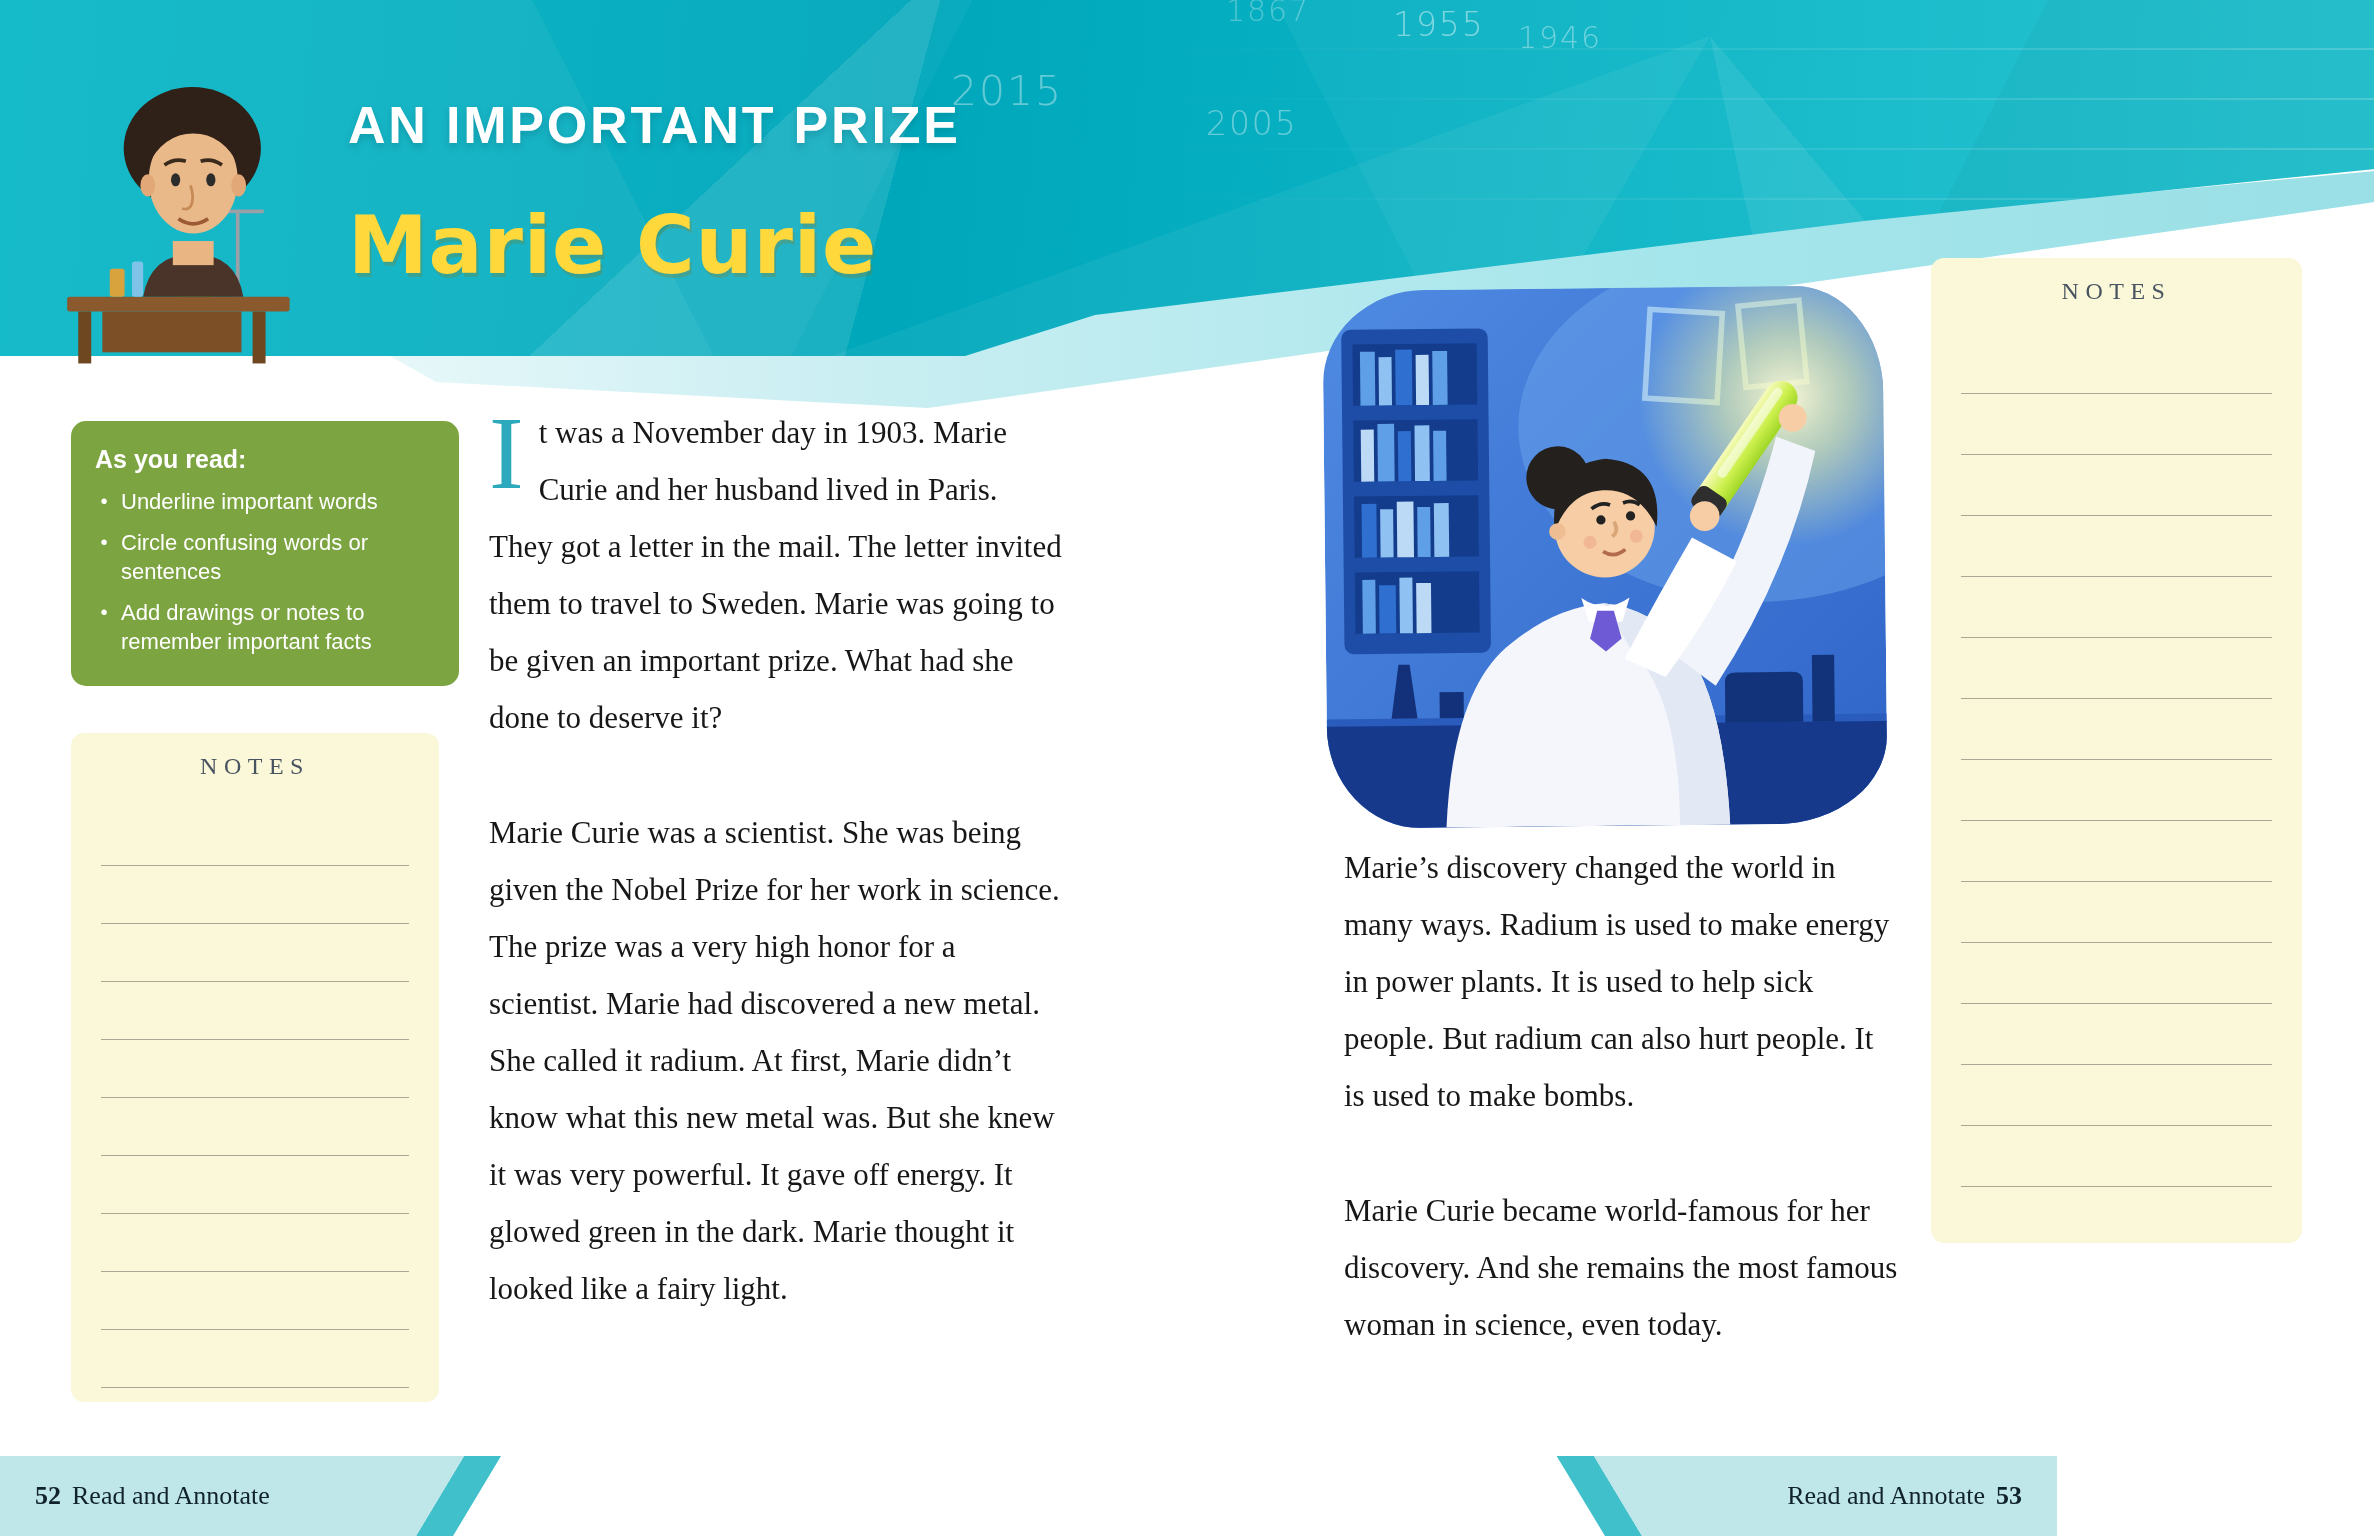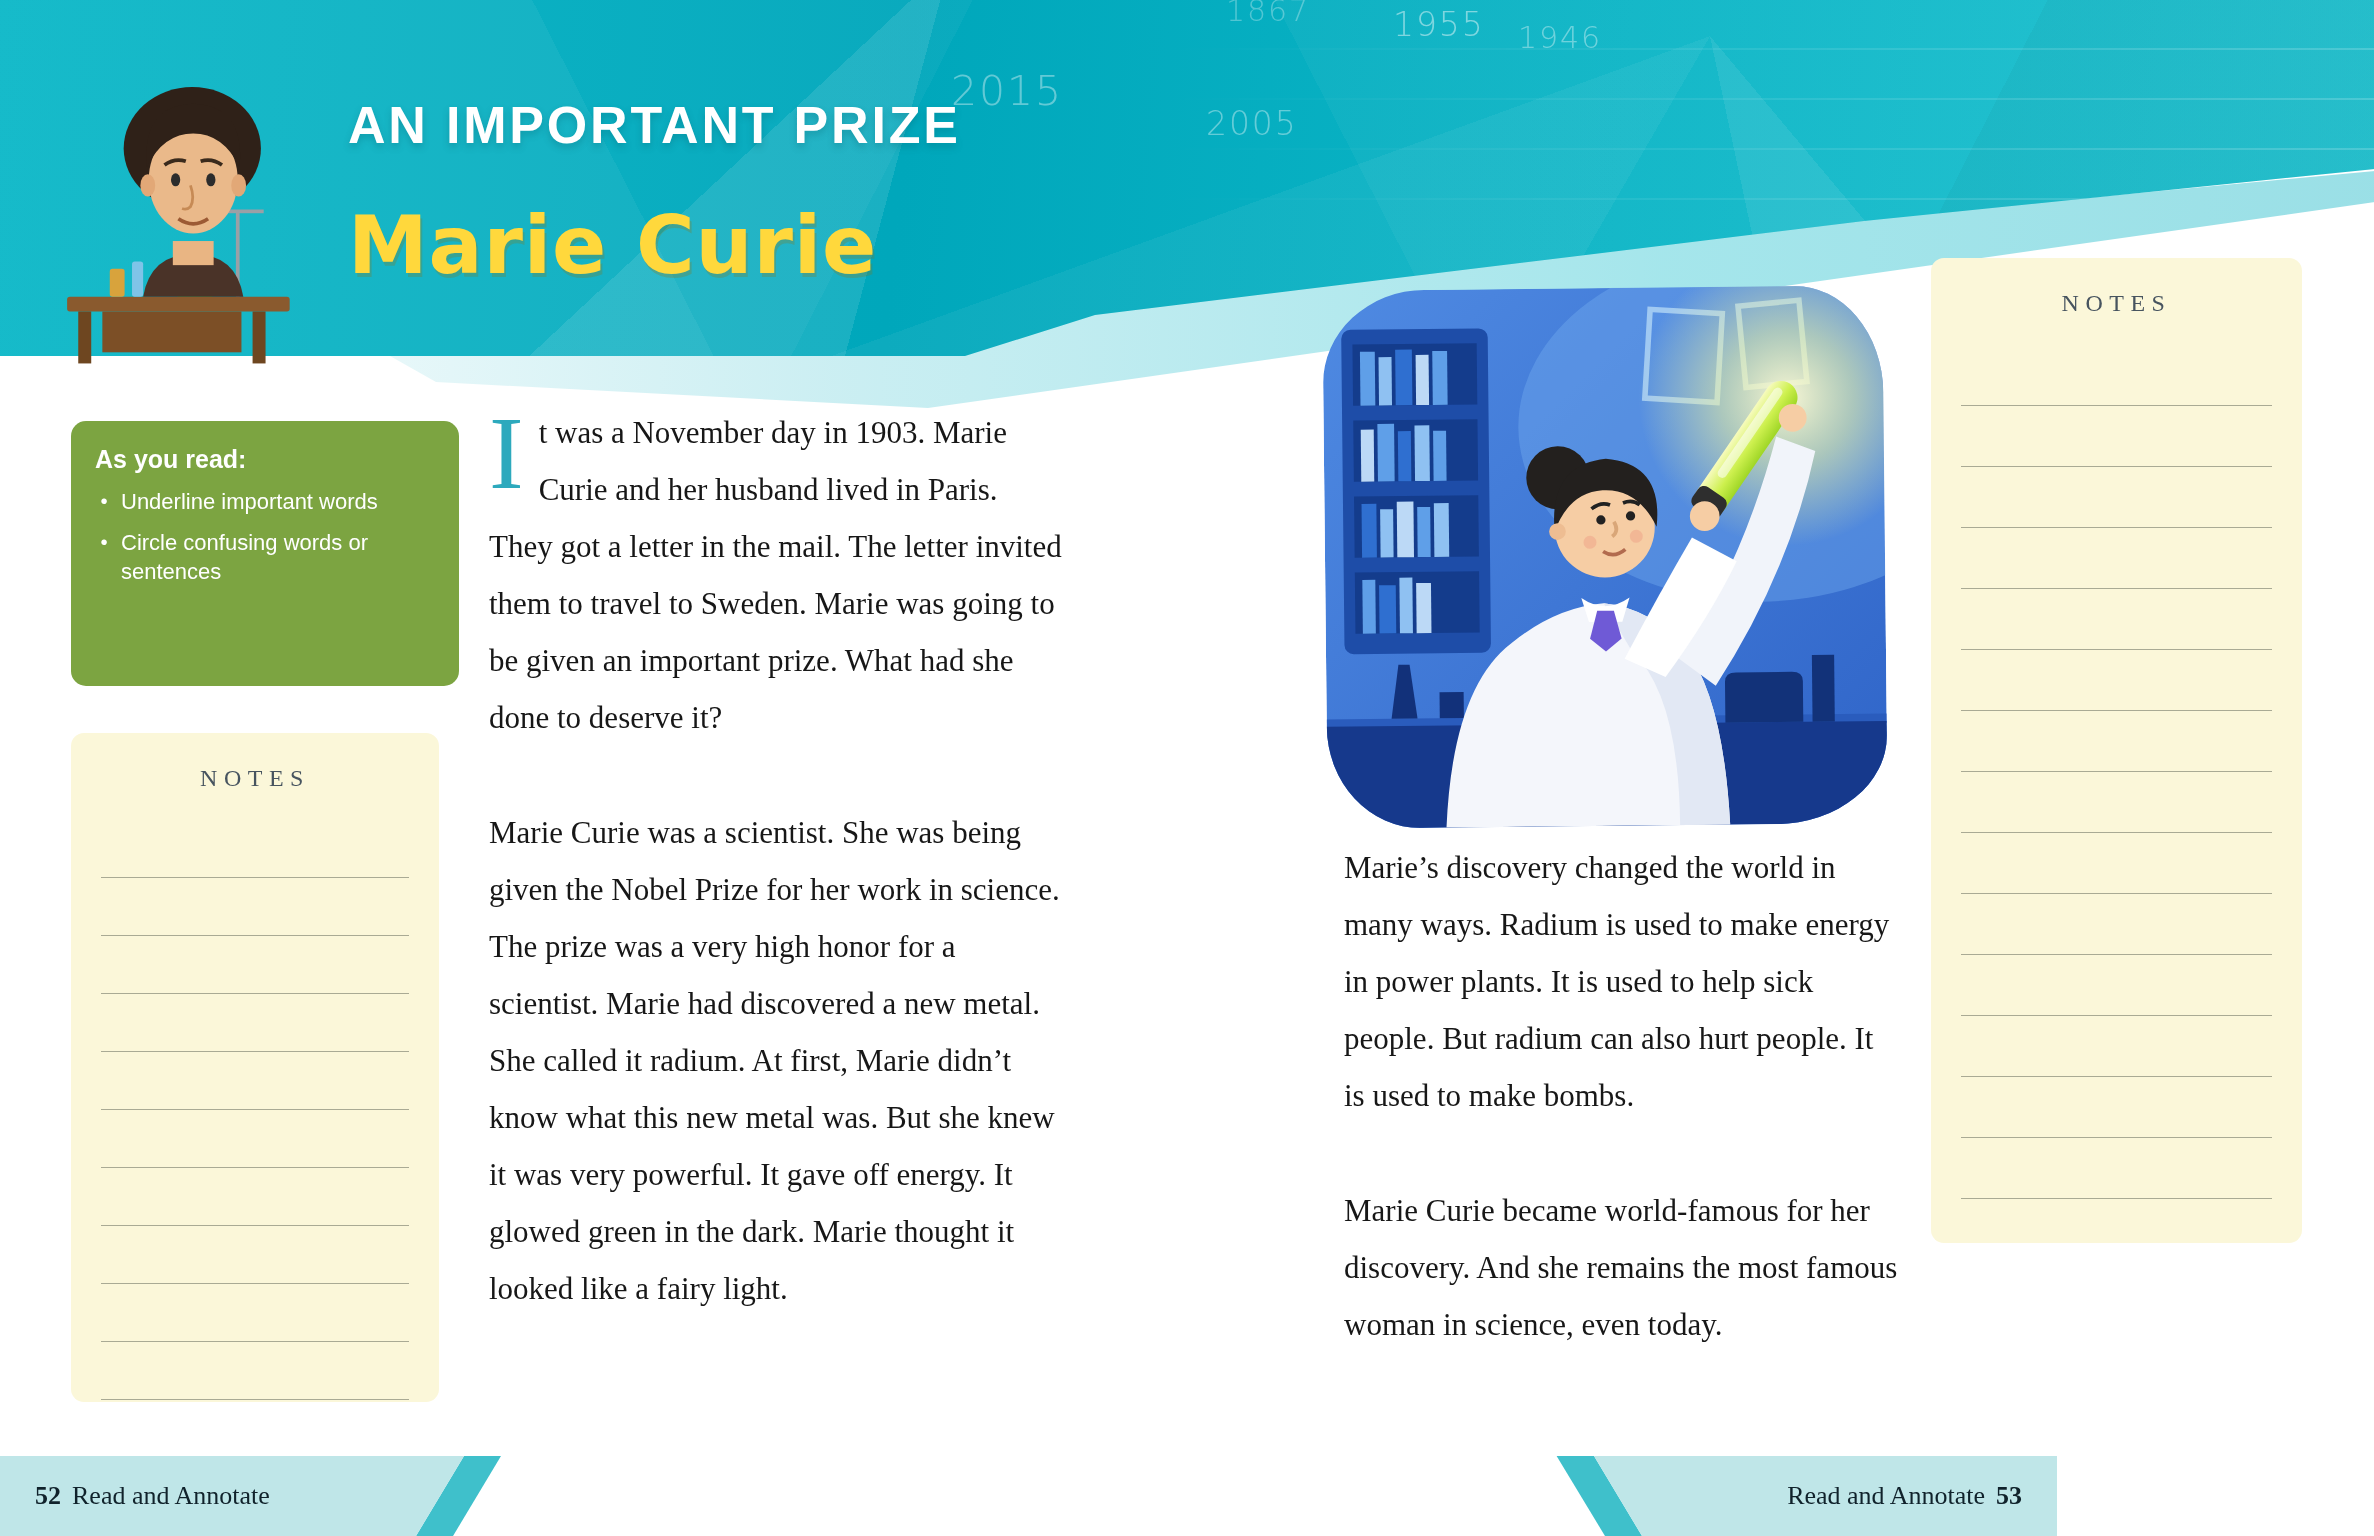--- a/index.html
+++ b/index.html
@@ -78,21 +78,21 @@
   }
 
   
   .notes {
     position: absolute; background: var(--notes-bg, #fbf7d9);
     border-radius: 13px; overflow: hidden;
   }
   .notes-left  { left: 71px;   top: 733px; width: 368px; height: 669px; }
   .notes-right { left: 1931px; top: 258px; width: 371px; height: 985px; }
   .notes-title {
-    text-align: center; padding-top: 32px;
+    text-align: center; padding-top: 20px;
     font-size: 24px; letter-spacing: 6.5px; color: var(--notes-title, #47545f);
     font-family: "Liberation Serif", serif;
   }
   .note-lines { margin: 28px 30px 0 30px; }
   .note-line  { border-bottom: 1.9px solid var(--notes-line, #a9aa94); }
   .notes-left  .note-line { height: 58px; }
   .notes-right .note-line { height: 61px; }
 
   
   .article {
@@ -183,20 +183,21 @@
         <path d="M134 168 q16 11 32 0" stroke="#9c5a34" stroke-width="4" fill="none"></path>
       </svg>
     </div>
   </header>
 
   <aside class="as-you-read">
     <div class="ayr-title">As you read:</div>
     <ul>
       <li><span>Underline important words</span></li>
       <li><span>Circle confusing words or sentences</span></li>
+      <li><span>Add drawings or notes to remember important facts</span></li>
     </ul>
   </aside>
 
   <aside class="notes notes-left">
     <div class="notes-title">NOTES</div>
     <div class="note-lines">
       <div class="note-line"></div>
     <div class="note-line"></div>
         <div class="note-line"></div>
         <div class="note-line"></div>

